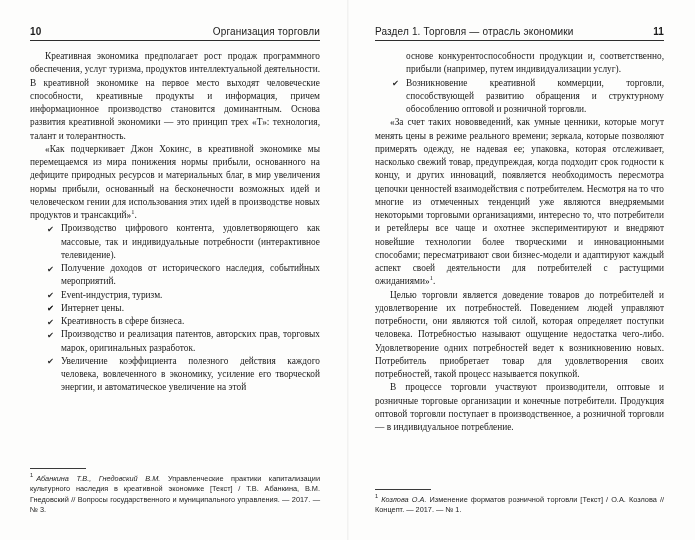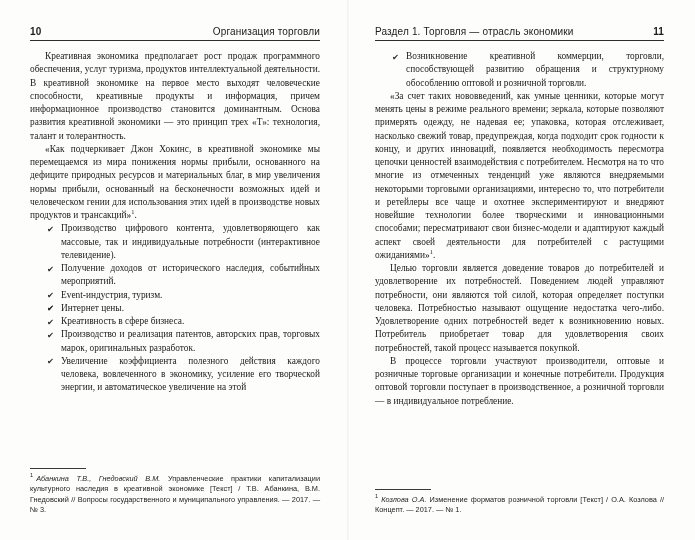--- a/index.html
+++ b/index.html
@@ -197,20 +197,23 @@
     <div class="runhead runhead-right">
       <span class="title">Раздел 1. Торговля — отрасль экономики</span>
       <span class="folio">11</span>
     </div>
     <div class="rule"></div>
 
     <div class="body">
 
       <ul class="checklist">
         <li>
+          <span>основе конкурентоспособности продукции и, соответственно, прибыли (например, путем индивидуализации услуг).</span>
+        </li>
+        <li>
           <span class="tick">✔</span>
           <span>Возникновение креативной коммерции, торговли, способствующей развитию обращения и структурному обособлению оптовой и розничной торговли.</span>
         </li>
       </ul>
 
       <p class="para"><span>«За счет таких нововведений, как умные ценники, которые могут менять цены в режиме реального времени; зеркала, которые позволяют примерять одежду, не надевая ее; упаковка, которая отслеживает, насколько свежий товар, предупреждая, когда подходит срок годности к концу, и других инноваций, появляется необходимость пересмотра цепочки ценностей взаимодействия с потребителем. Несмотря на то что многие из отмеченных тенденций уже являются внедряемыми некоторыми торговыми организациями, интересно то, что потребители и ретейлеры все чаще и охотнее экспериментируют и внедряют новейшие технологии более творческими и инновационными способами; пересматривают свои бизнес-модели и адаптируют каждый аспект своей деятельности для потребителей с растущими ожиданиями»</span><sup>1</sup>.</p>
 
       <p class="para">Целью торговли является доведение товаров до потребителей и удовлетворение их потребностей. Поведением людей управляют потребности, они являются той силой, которая определяет поступки человека. Потребностью называют ощущение недостатка чего-либо. Удовлетворение одних потребностей ведет к возникновению новых. Потребитель приобретает товар для удовлетворения своих потребностей, такой процесс называется покупкой.</p>
 
       <p class="para">В процессе торговли участвуют производители, оптовые и розничные торговые организации и конечные потребители. Продукция оптовой торговли поступает в производственное, а розничной торговли — в индивидуальное потребление.</p>

